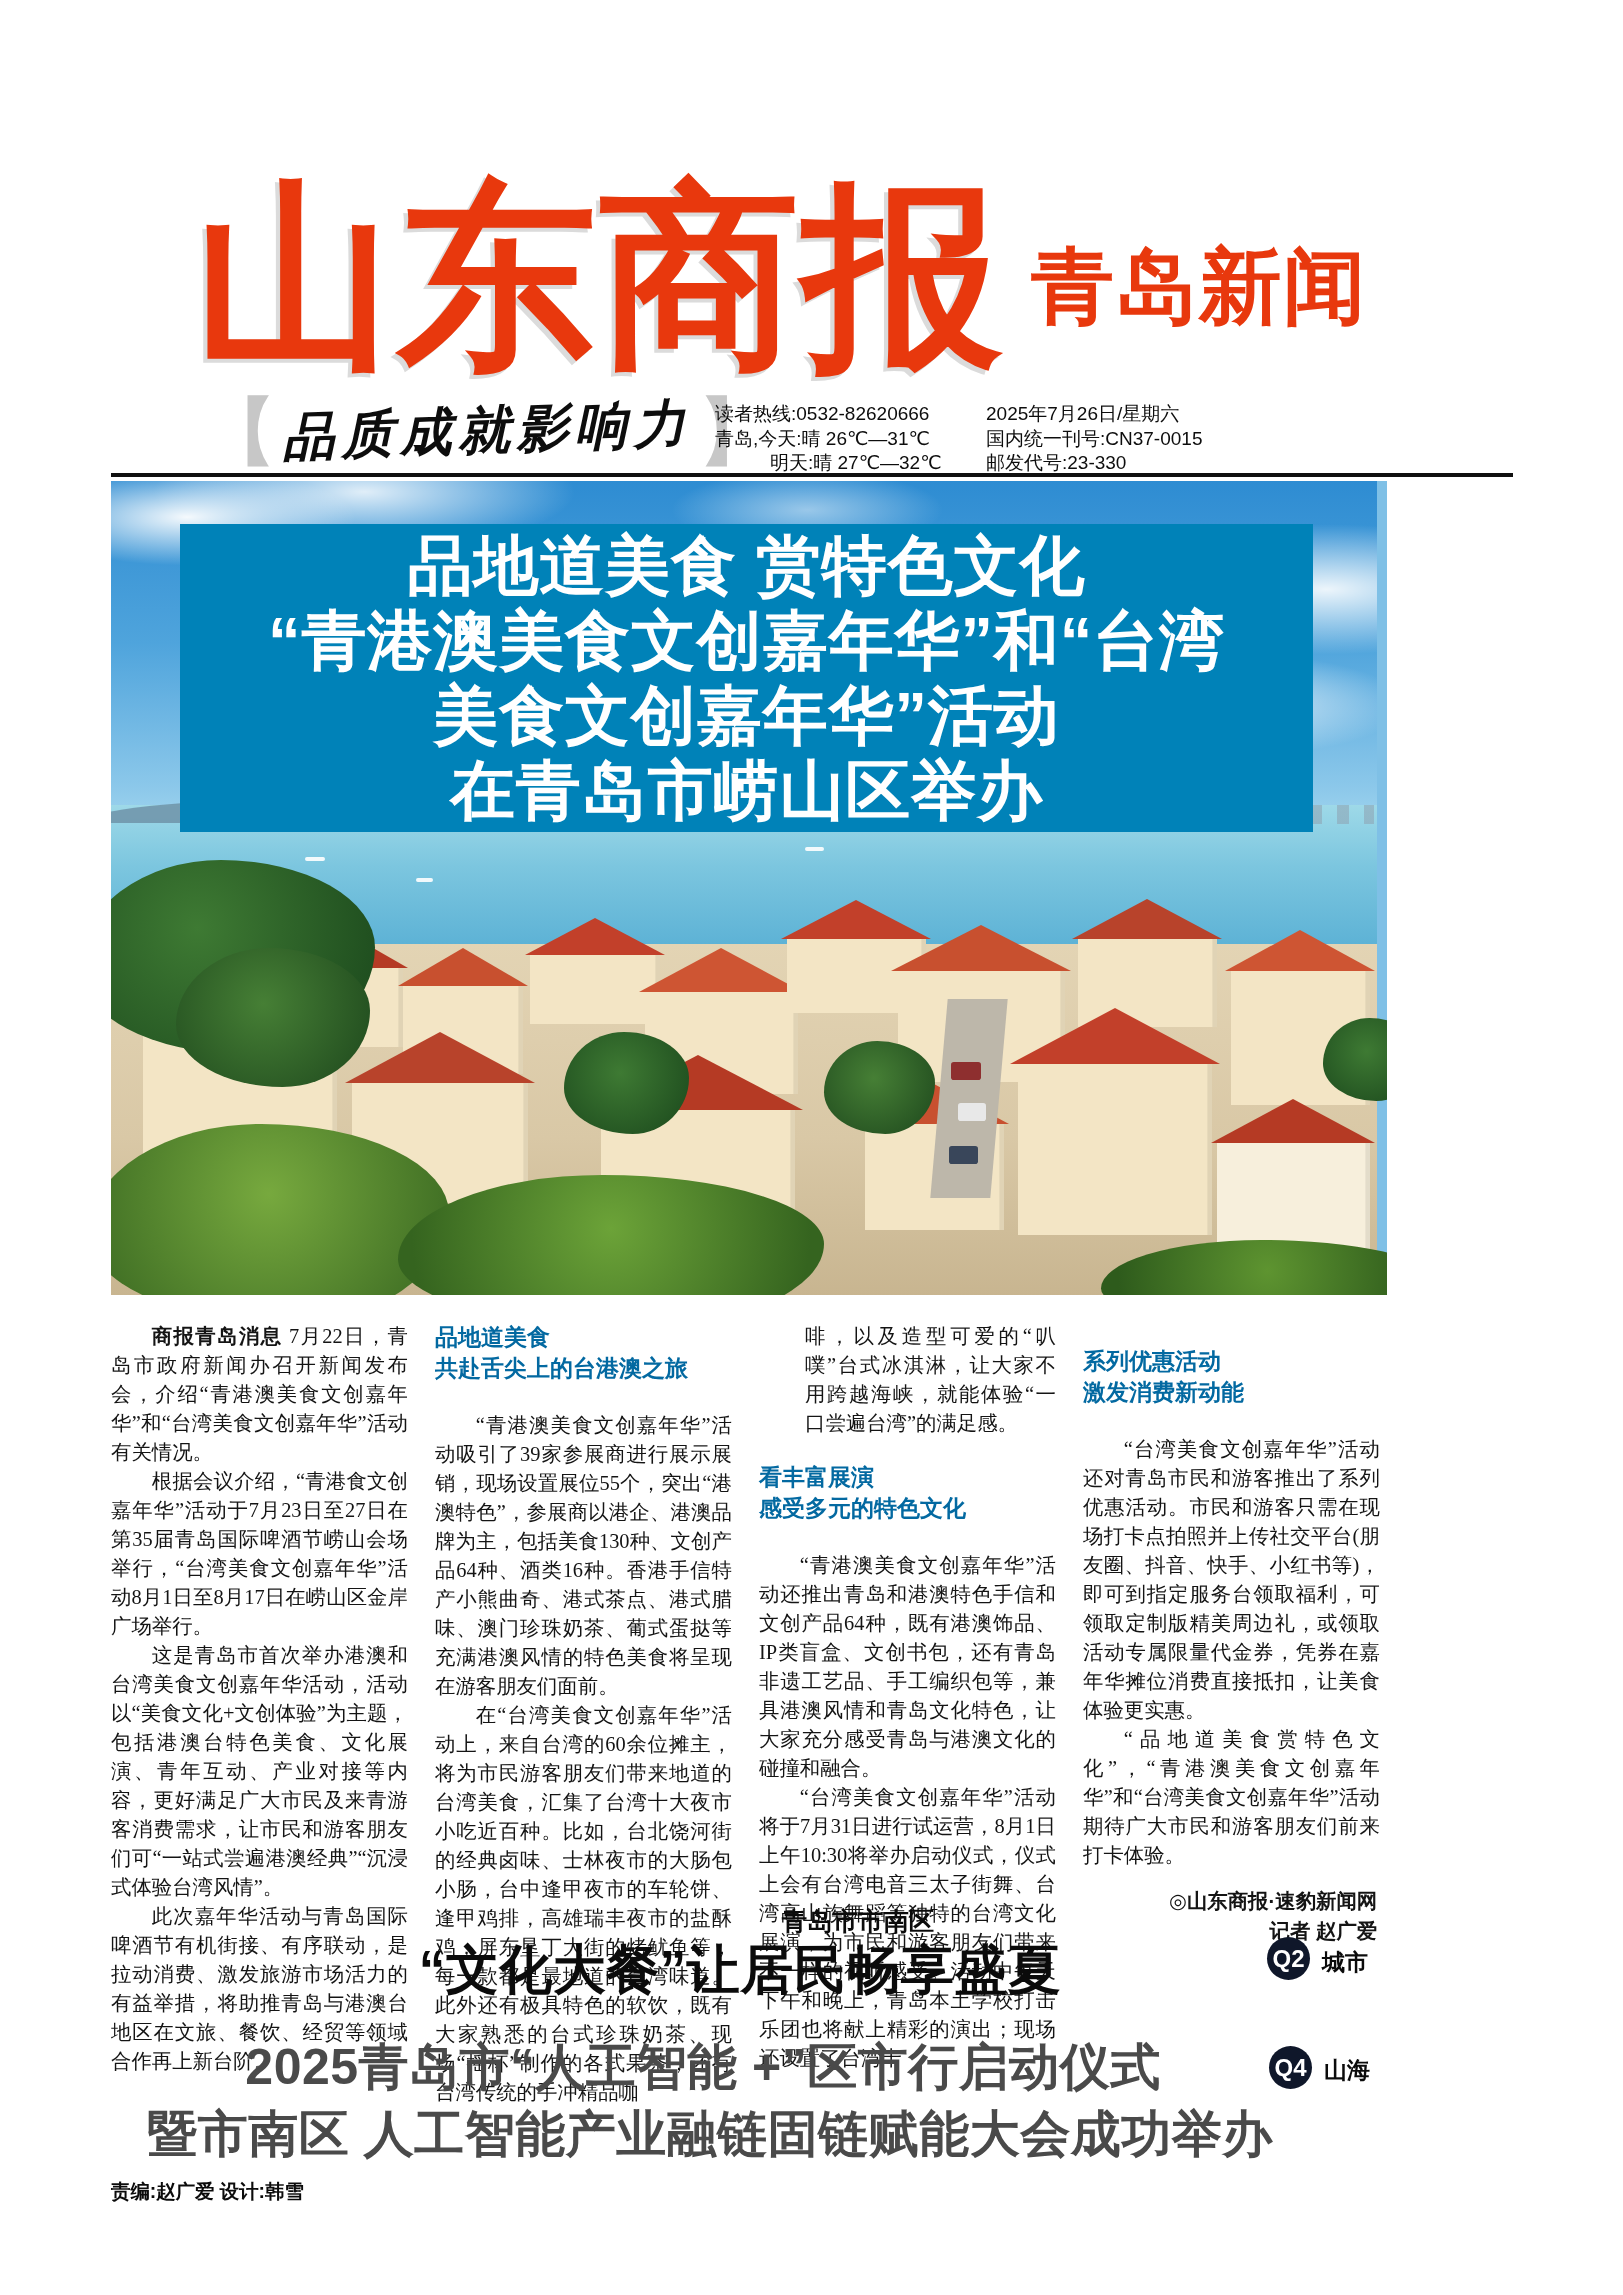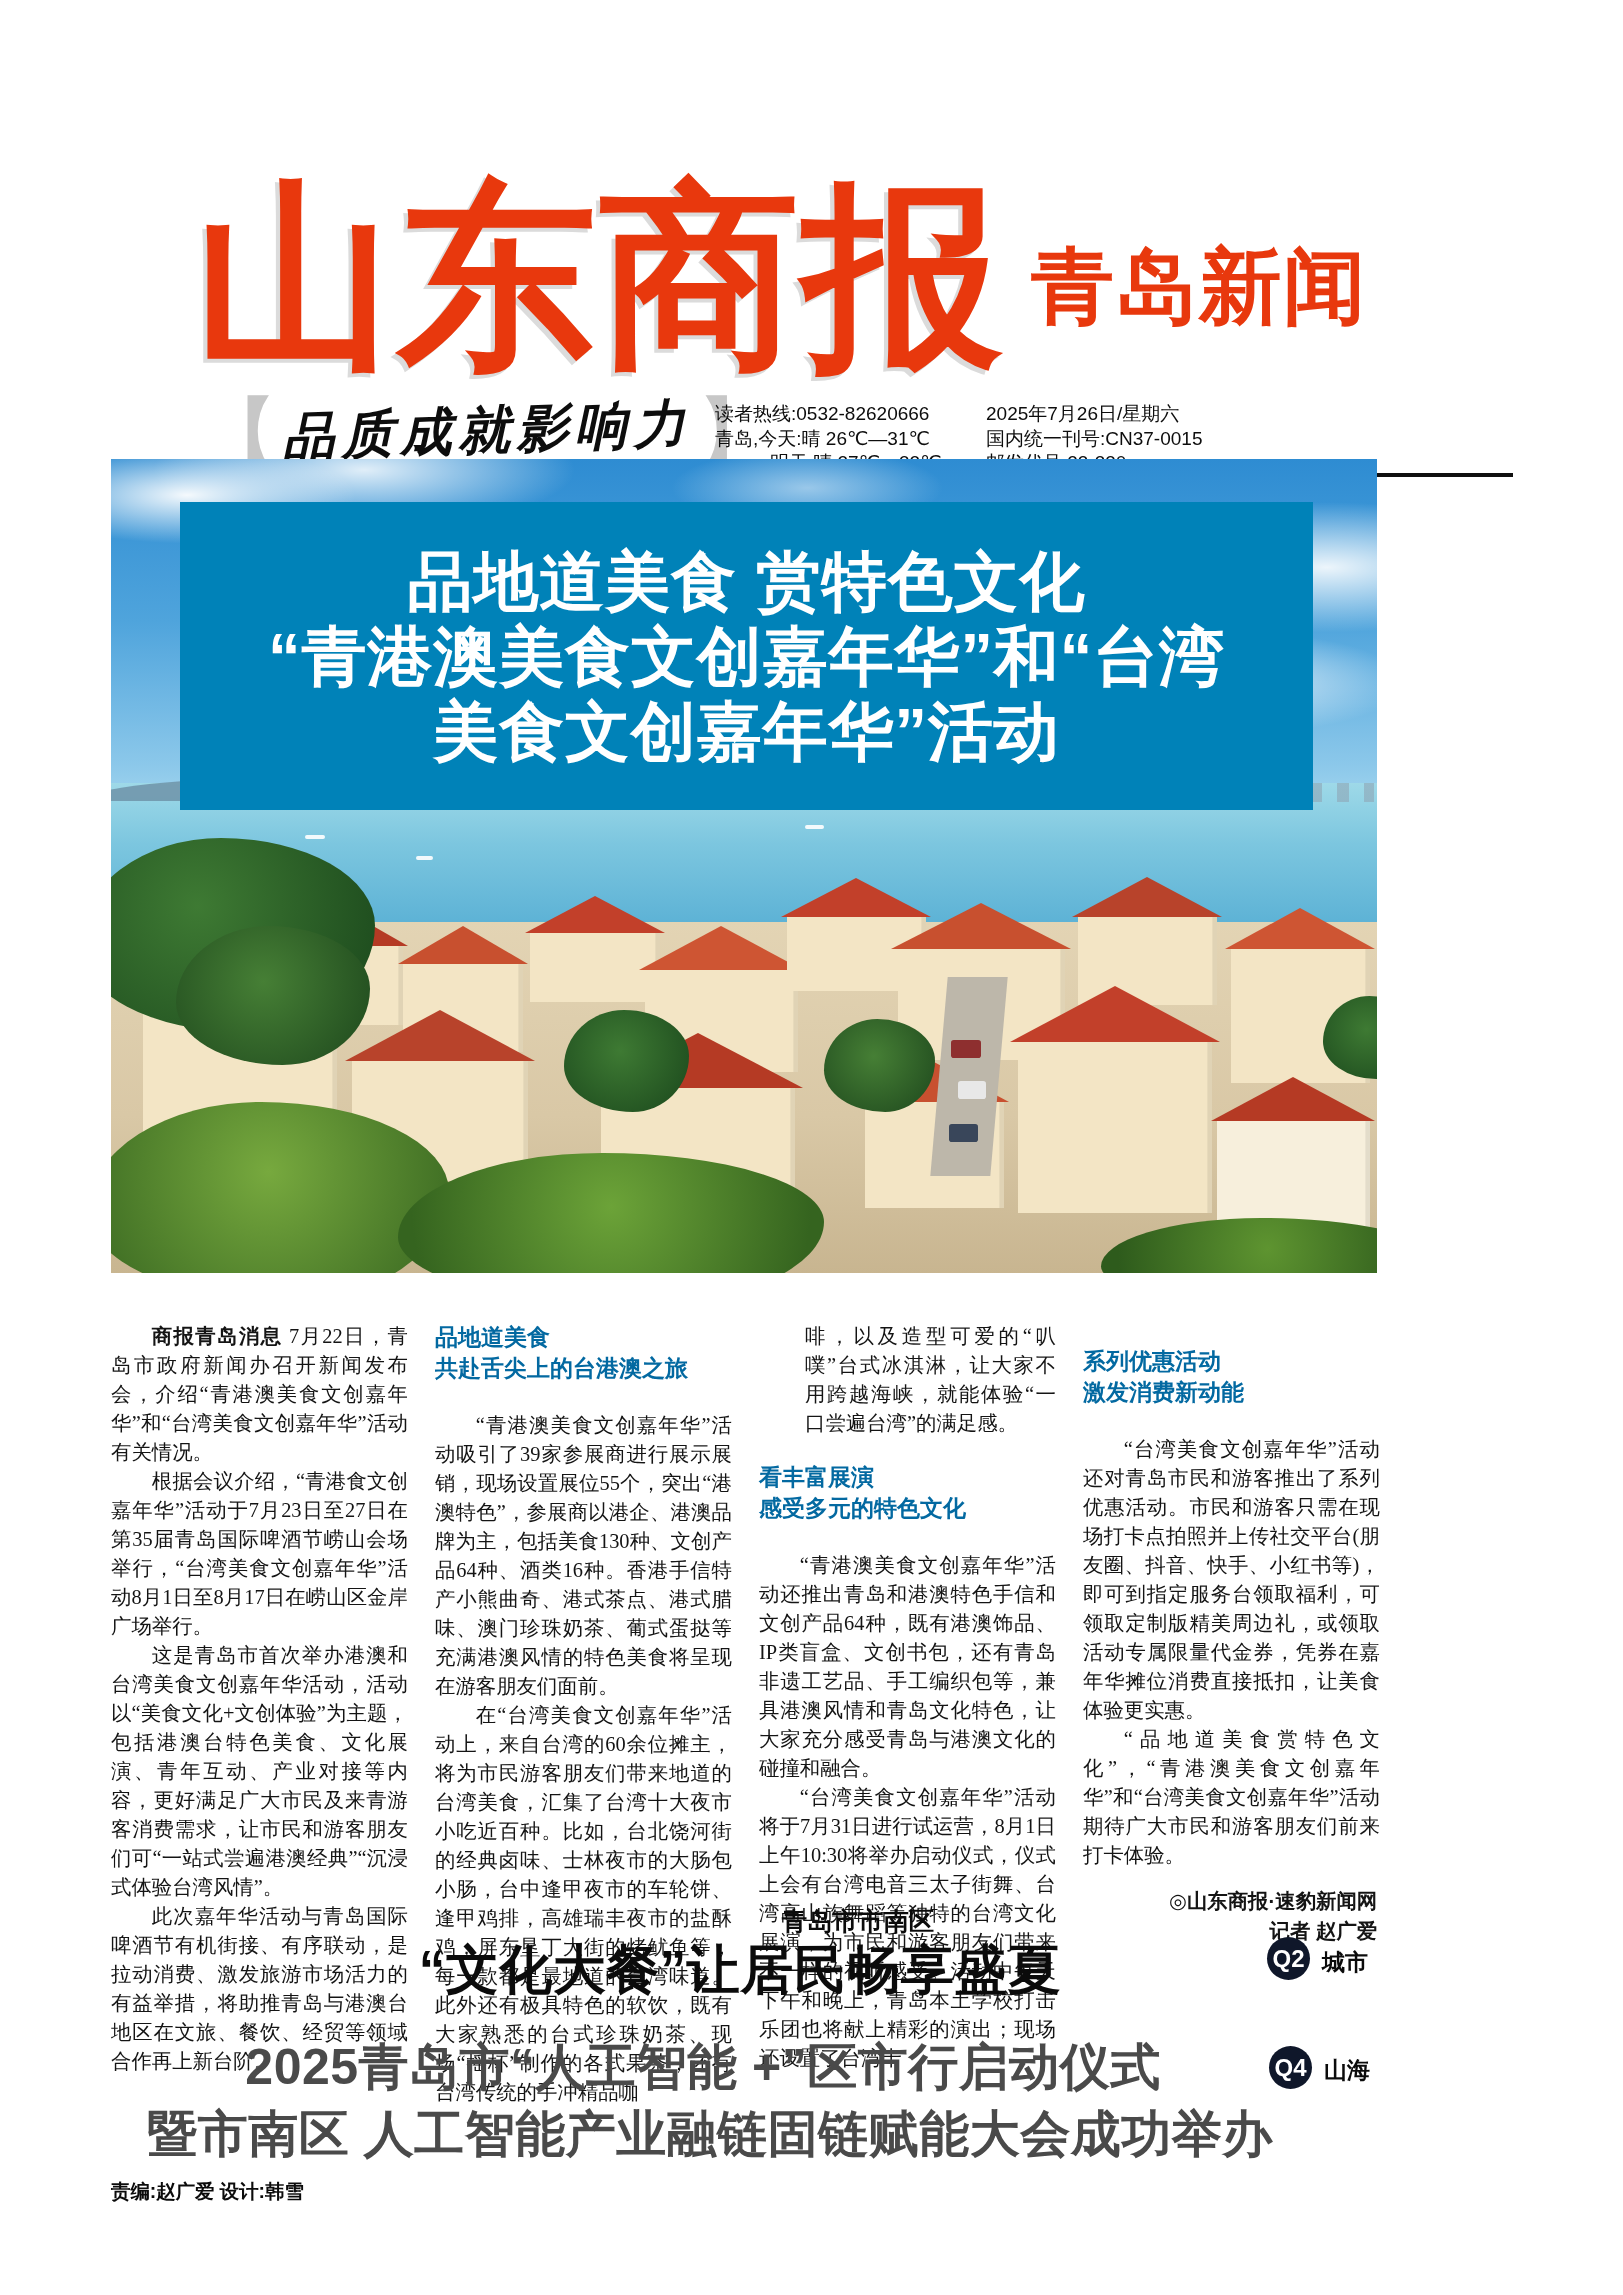--- a/index.html
+++ b/index.html
@@ -19,21 +19,21 @@
   .slogan .callig{font-family:"DejaVu Serif","Liberation Serif",serif;font-style:italic;font-weight:700;
     font-size:52px;letter-spacing:6.5px;transform:rotate(-2deg);padding:0 6.5px;color:#0d0d0d;}
 
   .infoblock{font-family:"Liberation Sans","DejaVu Sans",sans-serif;font-size:19px;line-height:24.5px;
     color:#0d0d0d;font-weight:400;white-space:nowrap;}
   .infoblock .ind{padding-left:55px;}
 
   .top-rule{left:111px;top:473px;width:1402px;height:4.2px;background:#101010;}
 
   
-  .photo{left:111px;top:459px;width:1266px;height:814px;overflow:hidden;background:#7fc0e6;}
+  .photo{left:111px;top:481px;width:1266px;height:814px;overflow:hidden;background:#7fc0e6;padding-left:10px;}
   .sky{left:0;top:0;width:1266px;height:361px;
     background:
       radial-gradient(ellipse 241px 69px at 6% 10%, rgba(255,255,255,.95), rgba(255,255,255,0) 70%),
       radial-gradient(ellipse 301px 83px at 20% 3%, rgba(255,255,255,.85), rgba(255,255,255,0) 70%),
       radial-gradient(ellipse 324px 93px at 96% 30%, rgba(255,255,255,.9), rgba(255,255,255,0) 70%),
       radial-gradient(ellipse 259px 74px at 88% 62%, rgba(255,255,255,.75), rgba(255,255,255,0) 70%),
       radial-gradient(ellipse 194px 56px at 55% 8%, rgba(255,255,255,.5), rgba(255,255,255,0) 70%),
       linear-gradient(180deg,#2E8CD2 0%,#4FA4DC 45%,#8CC8EA 85%,#AADBF0 100%);}
   .sea{left:0;top:324px;width:1266px;height:153px;
     background:linear-gradient(180deg,#9ED9E8 0%,#7CC6DF 40%,#58AFD4 100%);}
@@ -182,20 +182,21 @@
     <div class="tree" style="left:713px;top:560px;width:111px;height:93px;background:radial-gradient(circle at 45% 40%,#467F35,#234F20 85%);"></div>
     <div class="tree" style="left:1212px;top:537px;width:97px;height:83px;background:radial-gradient(circle at 45% 40%,#3E7A33,#1F4E1F 85%);"></div>
     <div class="tree" style="left:-23px;top:643px;width:361px;height:199px;background:radial-gradient(circle at 50% 35%,#77A93E,#3F6E24 85%);"></div>
     <div class="tree" style="left:287px;top:694px;width:426px;height:153px;background:radial-gradient(circle at 50% 35%,#6CA338,#35641F 85%);"></div>
     <div class="tree" style="left:990px;top:759px;width:333px;height:88px;background:radial-gradient(circle at 50% 35%,#5E9430,#2E5B1C 85%);"></div>
 
     <div class="abs photo-headline">
       <div>品地道美食 赏特色文化</div>
       <div>“青港澳美食文创嘉年华”和“台湾</div>
       <div>美食文创嘉年华”活动</div>
+      <div>在青岛市崂山区举办</div>
     </div>
   </div>
 
   <div class="abs col" style="left:111px;">
     <p><span class="lead">商报青岛消息</span> <span>7月22日，青岛市政府新闻办召开新闻发布会，介绍“青港澳美食文创嘉年华”和“台湾美食文创嘉年华”活动有关情况。</span></p>
     <p>根据会议介绍，“青港食文创嘉年华”活动于7月23日至27日在第35届青岛国际啤酒节崂山会场举行，“台湾美食文创嘉年华”活动8月1日至8月17日在崂山区金岸广场举行。</p>
     <p>这是青岛市首次举办港澳和台湾美食文创嘉年华活动，活动以“美食文化+文创体验”为主题，包括港澳台特色美食、文化展演、青年互动、产业对接等内容，更好满足广大市民及来青游客消费需求，让市民和游客朋友们可“一站式尝遍港澳经典”“沉浸式体验台湾风情”。</p>
     <p>此次嘉年华活动与青岛国际啤酒节有机街接、有序联动，是拉动消费、激发旅游市场活力的有益举措，将助推青岛与港澳台地区在文旅、餐饮、经贸等领域合作再上新台阶。</p>
   </div>
 

